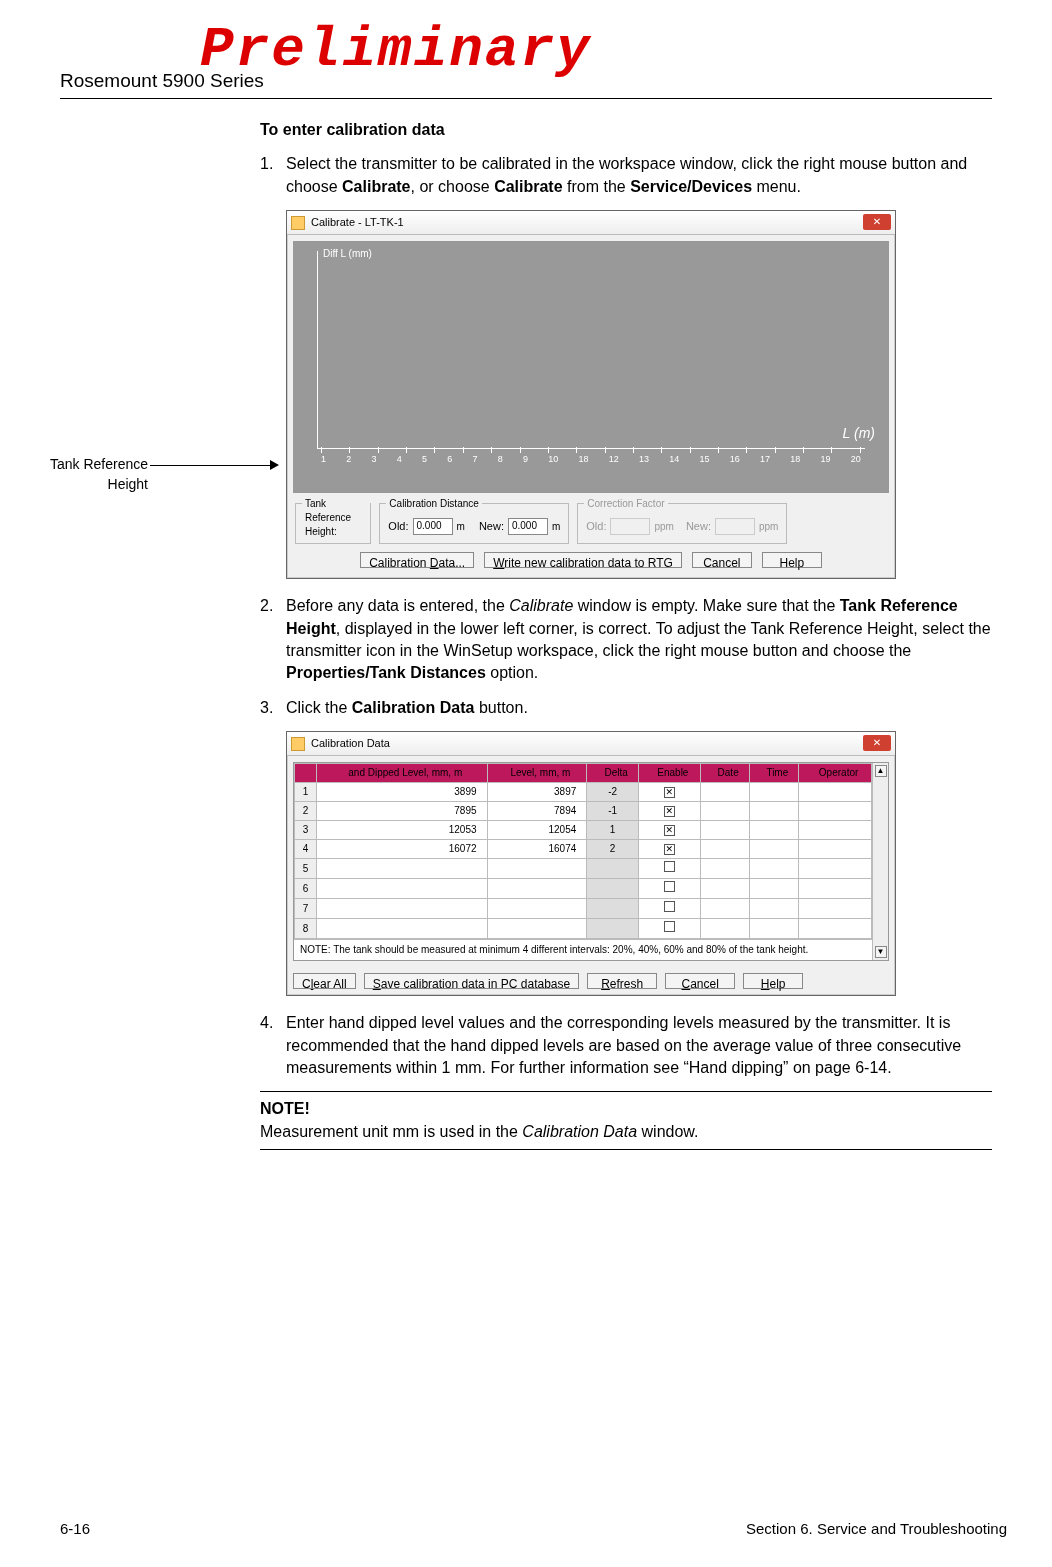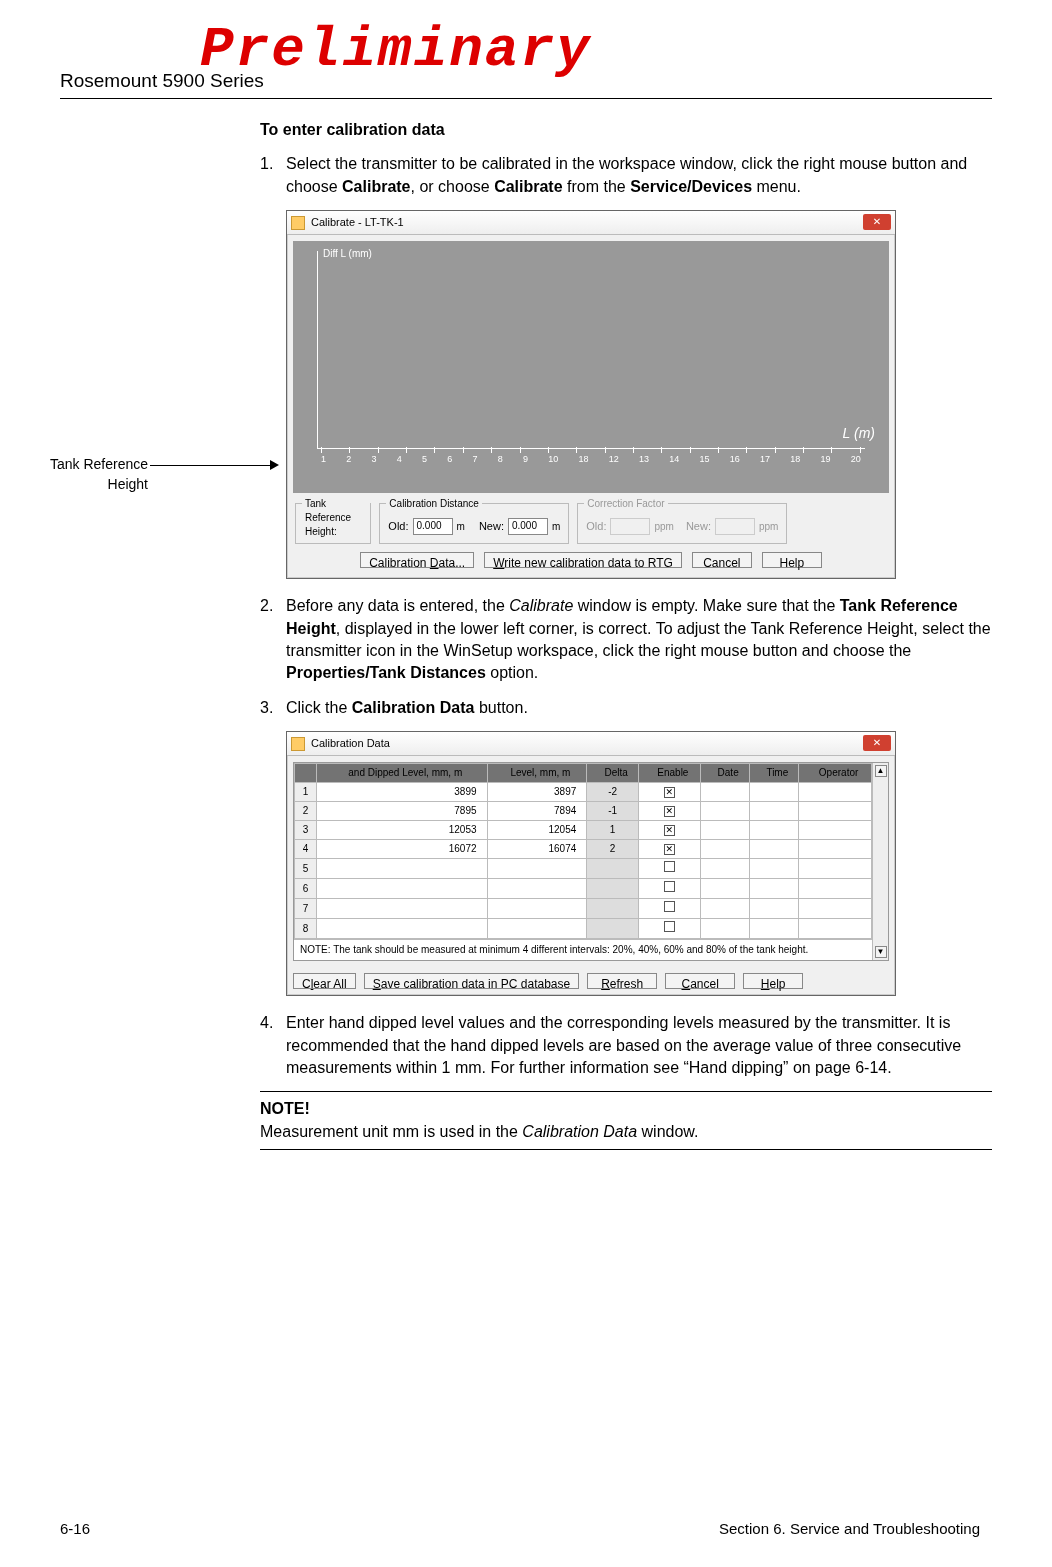--- a/index.html
+++ b/index.html
@@ -162,21 +162,21 @@
     width:100%;
     border-collapse:collapse;
     font-size:10px;
   }
   .grid th, .grid td {
     border:1px solid #bbb;
     padding:2px 4px;
     text-align:center;
     height:16px;
   }
-  .grid th { background:#737373; font-weight:normal;padding-left:11px;}
+  .grid th { background:#be185d; font-weight:normal;padding-left:11px;}
   .grid td.rowhdr { background:#eee; width:22px;}
   .grid td.val { text-align:right; padding-right:10px;}
   .chk { display:inline-block; width:11px; height:11px; border:1px solid #555; line-height:9px; font-size:9px;}
   .note-line {
     font-size:10px; padding:3px 6px; border-top:1px solid #bbb;
   }
   .btm-btn-row {
     display:flex; gap:8px; padding:6px; align-items:center;
   }
   .scroll-stub {
@@ -186,21 +186,21 @@
   .scroll-arrow { width:12px; height:12px; border:1px solid #888; background:#f4f4f4; font-size:8px; line-height:10px; text-align:center;}
   
   .note-block {
     border-top:1px solid #000;
     border-bottom:1px solid #000;
     padding:6px 0;
     margin-top:12px;
   }
   .note-block .note-title { font-weight:bold; }
   .footer {
-    position:absolute; bottom:30px; left:60px; right:72px;
+    position:absolute; bottom:30px; left:60px; right:45px;
     display:flex; justify-content:space-between;
     font-size:15px;
   }
 </style>
 </head>
 <body>
 
 <div class="page">
   <div class="watermark">Preliminary</div>
 

